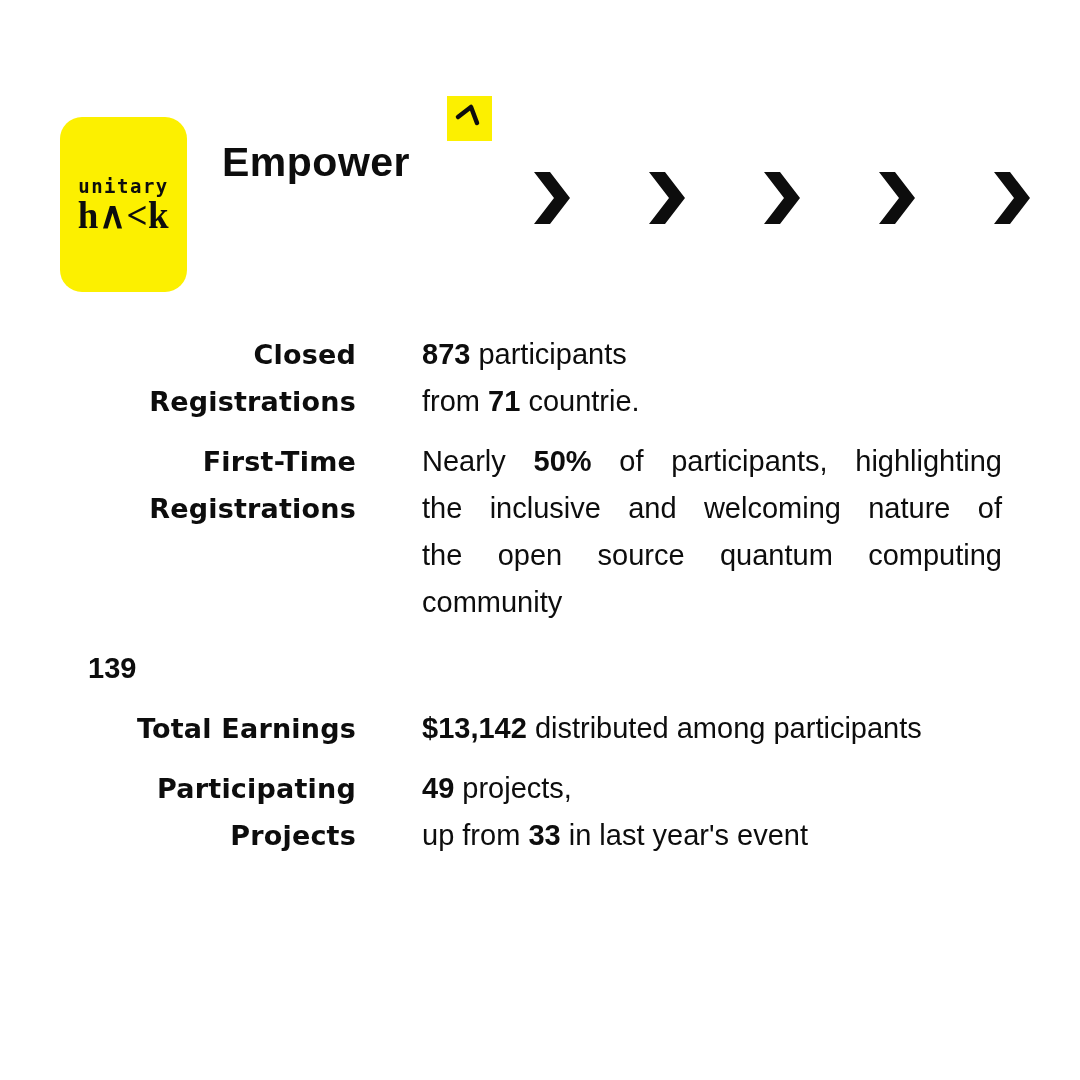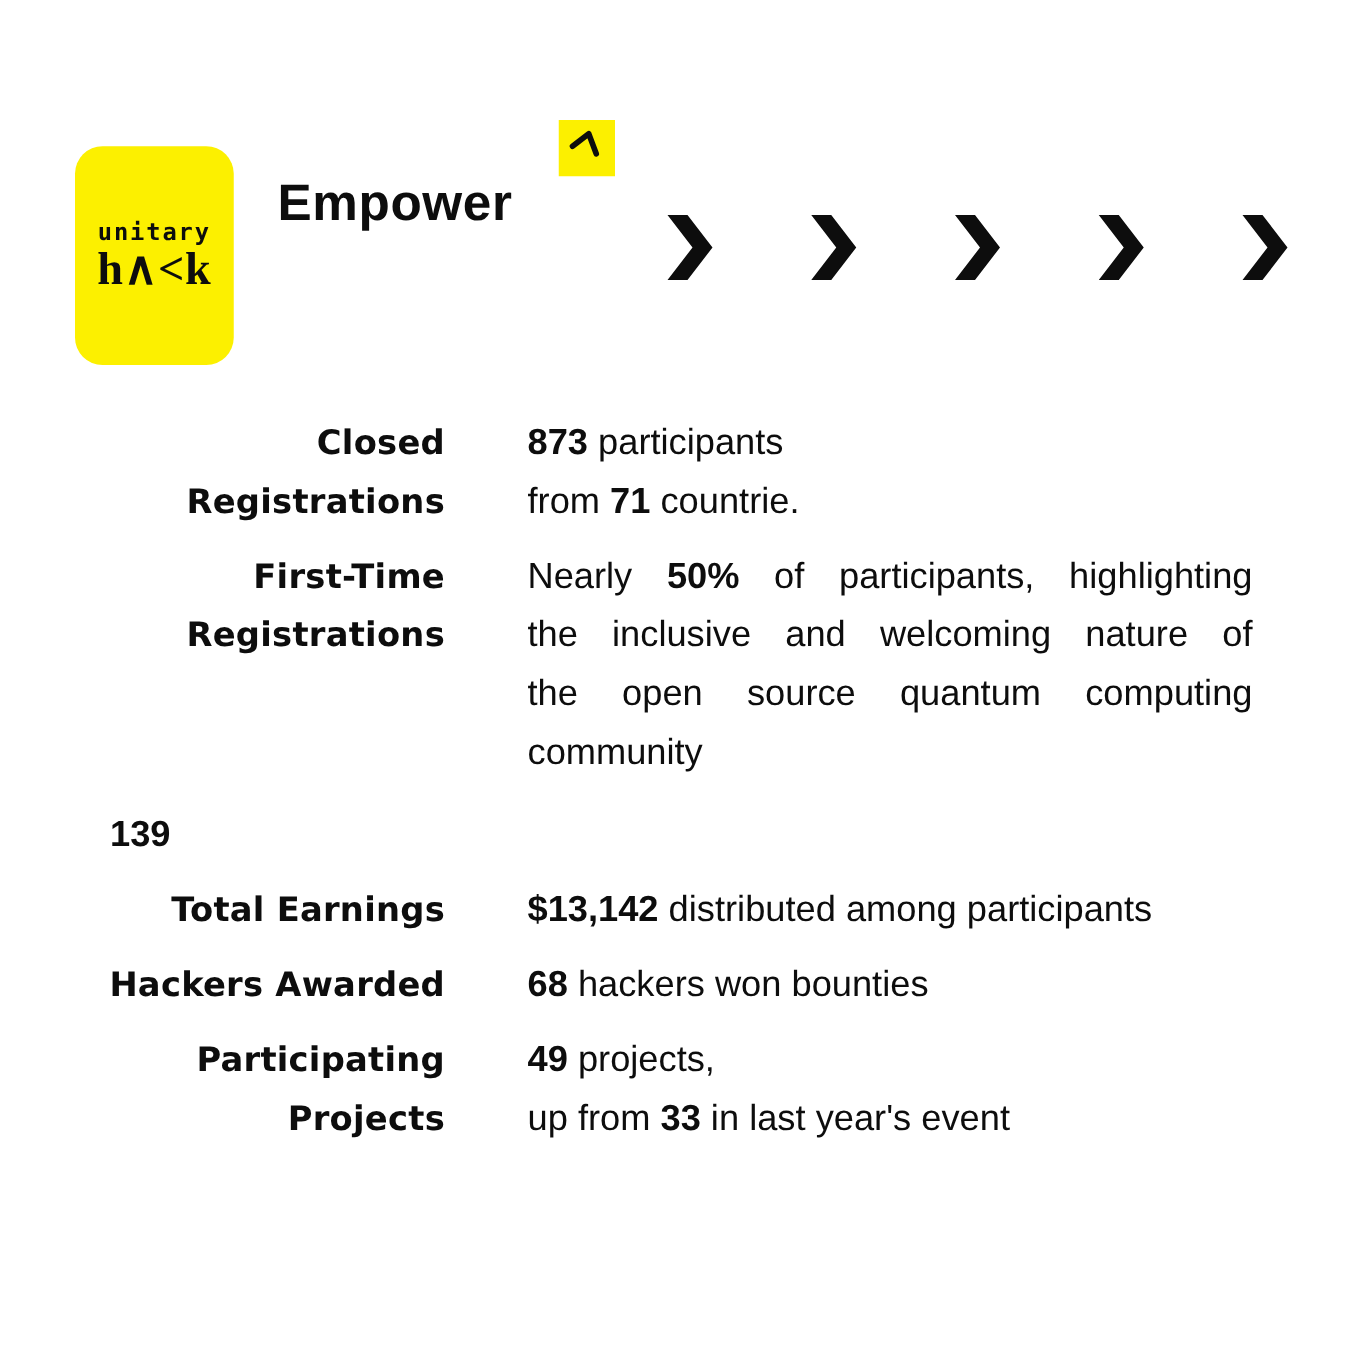--- a/index.html
+++ b/index.html
@@ -143,26 +143,20 @@
         </div>
     </div>
 
     <div class="stat-row">
       <div class="stat-label"><span>Total Earnings</span></div>
       <div class="stat-value">
           <div class="vline"><b>$13,142</b><span> distributed among participants</span></div>
         </div>
     </div>
 
-    <div class="stat-row">
-      <div class="stat-label"><span>Hackers Awarded</span></div>
-      <div class="stat-value">
-          <div class="vline"><b>68</b><span> hackers won bounties</span></div>
-        </div>
-    </div>
 
     <div class="stat-row">
       <div class="stat-label"><span>Participating</span><br><span>Projects</span></div>
       <div class="stat-value">
           <div class="vline"><b>49</b><span> projects,</span></div>
           <div class="vline"><span>up from </span><b>33</b><span> in last year's event</span></div>
         </div>
     </div>
   </div>
 

